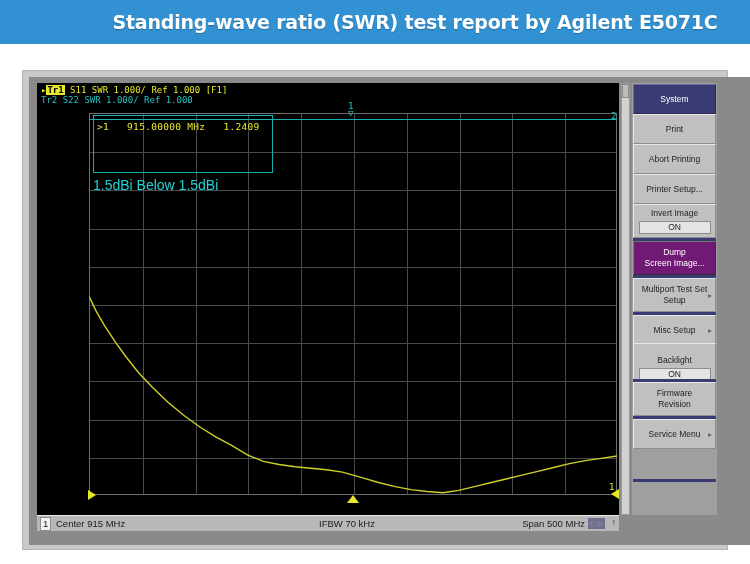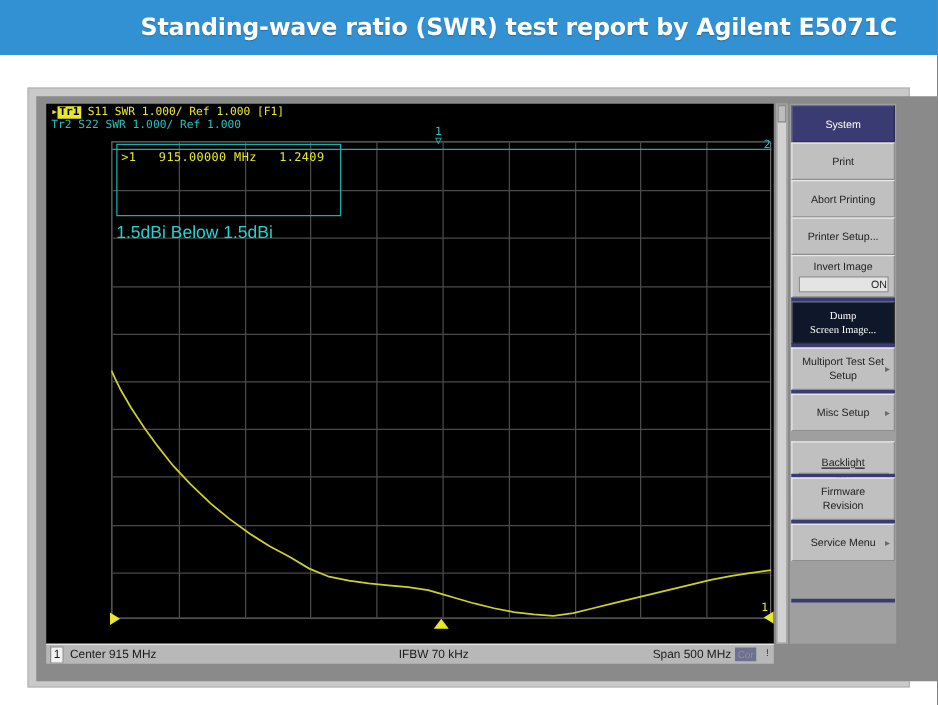--- a/index.html
+++ b/index.html
@@ -209,22 +209,22 @@
     font-size:8.5px;color:#1e1e1e;
     display:flex;flex-direction:column;
     align-items:center;justify-content:center;
     text-align:center;line-height:11px;
   }
   .sk.title{
     background:#3b3b73;color:#ffffff;
     border-color:#2a2a55;border-top-color:#6a6aa0;border-left-color:#6a6aa0;
   }
   .sk.selected{
-    background:#0f172a;color:#ffffff;
-    border-color:#2e2e2e;border-top-color:#777;border-left-color:#777;font-family:Liberation Serif, serif;
+    background:#701a75;color:#ffffff;
+    border-color:#2e2e2e;border-top-color:#777;border-left-color:#777;
   }
   .sk .arrow{
     position:absolute;right:3px;top:50%;transform:translateY(-50%);
     font-size:8px;color:#6a6a6a;
   }
   .sk .sk-val{
     margin-top:2px;width:70px;
     background:#e4e4e4;border:1px solid #8d8d8d;
     font-size:8.5px;color:#1e1e1e;line-height:11px;
   }
@@ -348,39 +348,39 @@
         </div>
         <div class="sk" style="top: 31px; height: 30px;">
           <span>Print</span>
         </div>
         <div class="sk" style="top: 61px; height: 30px;">
           <span>Abort Printing</span>
         </div>
         <div class="sk" style="top: 91px; height: 30px;">
           <span>Printer Setup...</span>
         </div>
-        <div class="sk" style="top: 121px; height: 34px; text-align: right;">
+        <div class="sk" style="top: 121px; height: 34px;">
           <span>Invert Image</span>
           <span class="sk-val">ON</span>
         </div>
         <div class="sk-sep" style="top: 155px;"></div>
         <div class="sk selected" style="top: 158px; height: 34px;">
           <span>Dump<br>Screen Image...</span>
         </div>
         <div class="sk-sep" style="top: 192px;"></div>
         <div class="sk" style="top: 195px; height: 34px;">
           <span>Multiport Test Set<br>Setup</span>
           <span class="arrow">▸</span>
         </div>
         <div class="sk-sep" style="top: 229px;"></div>
         <div class="sk" style="top: 232px; height: 30px;">
           <span>Misc Setup</span>
           <span class="arrow">▸</span>
         </div>
-        <div class="sk" style="top: 270px; height: 50px; text-decoration: underline;">
+        <div class="sk" style="top: 260px; height: 50px;">
           <span>Backlight</span>
           <span class="sk-val">ON</span>
         </div>
         <div class="sk-sep" style="top: 296px;"></div>
         <div class="sk" style="top: 299px; height: 34px;">
           <span>Firmware<br>Revision</span>
         </div>
         <div class="sk-sep" style="top: 333px;"></div>
         <div class="sk" style="top: 336px; height: 30px;">
           <span>Service Menu</span>

